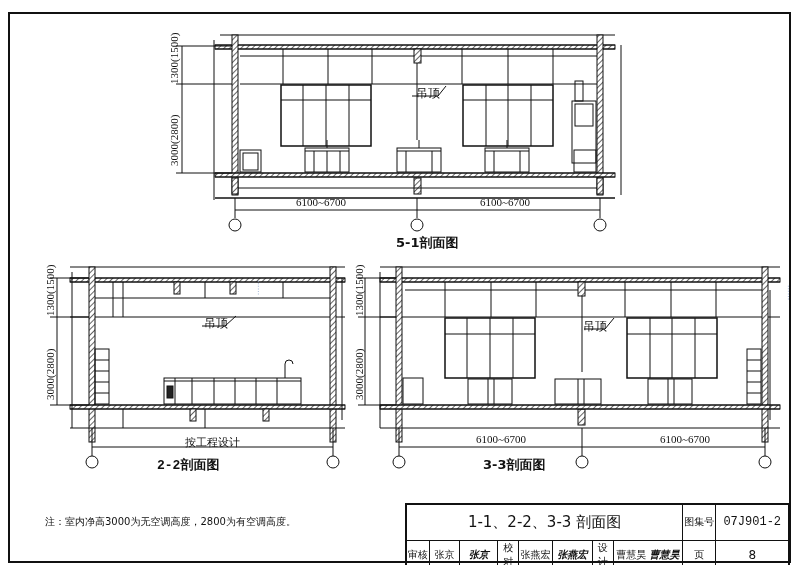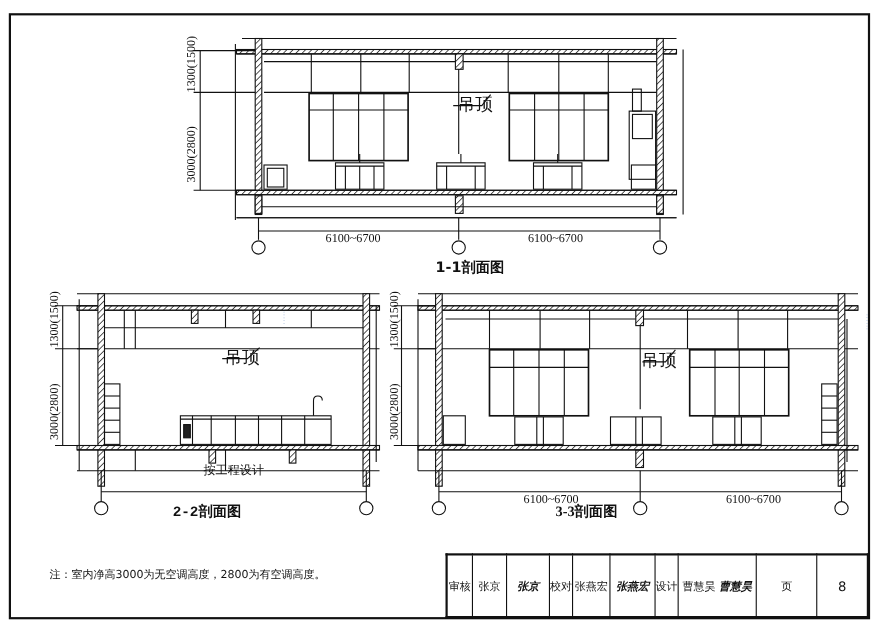--- a/index.html
+++ b/index.html
@@ -1,22 +1,22 @@
 <!DOCTYPE html>
 <html><head>
 <meta charset="utf-8">
 <style>
   html,body{margin:0;padding:0;background:#fff;}
   body{width:800px;height:565px;position:relative;overflow:hidden;font-family:"DejaVu Sans","Liberation Sans",sans-serif;color:#111;}
   svg{position:absolute;left:0;top:0;}
   .lbl{position:absolute;white-space:nowrap;color:#111;}
   .vert{position:absolute;transform:rotate(-90deg);transform-origin:left top;white-space:nowrap;font-family:"Liberation Serif","DejaVu Serif",serif;font-size:11px;}
-  .dim{font-family:"Liberation Serif","DejaVu Serif",serif;font-size:11px;margin-top:15px;}
+  .dim{font-family:"Liberation Serif","DejaVu Serif",serif;font-size:11px;}
   .title{font-size:13px;font-weight:bold;}
-  .small{font-size:16px;}
+  .small{font-size:12px;}
   .tb{position:absolute;border-collapse:collapse;}
   .tb td{border:1px solid #111;text-align:center;font-size:10px;padding:0;}
   .wm{position:absolute;color:#9db3d6;font-size:8px;transform:rotate(90deg);transform-origin:left top;white-space:nowrap;opacity:.8;}
 </style>
 </head>
 <body>
 
 <svg width="800" height="565" viewBox="0 0 800 565">
   <defs>
     <pattern id="hatch" width="4" height="4" patternUnits="userSpaceOnUse" patternTransform="rotate(45)">
@@ -243,42 +243,47 @@
     <circle cx="582" cy="462" r="6"></circle>
     <circle cx="765" cy="462" r="6"></circle>
   </g>
 </svg>
 
 <div class="vert" style="left:168px;top:84px;">1300(1500)</div>
 <div class="vert" style="left:168px;top:166px;">3000(2800)</div>
 <div class="lbl dim" style="left:296px;top:196px;">6100~6700</div>
 <div class="lbl dim" style="left:480px;top:196px;">6100~6700</div>
 <div class="lbl small" style="left:416px;top:85px;">吊顶</div>
-<div class="lbl title" style="left:396px;top:234px;">1-1剖面图</div>
+<div class="lbl title" style="left:396px;top:234px;">5-1剖面图</div>
 
 <div class="vert" style="left:44px;top:316px;">1300(1500)</div>
 <div class="vert" style="left:44px;top:400px;">3000(2800)</div>
 <div class="lbl small" style="left:204px;top:315px;">吊顶</div>
-<div class="lbl" style="left:185px;top:420px;font-size:11px;">按工程设计</div>
+<div class="lbl" style="left:185px;top:435px;font-size:11px;">按工程设计</div>
 <div class="lbl title" style="left:157px;top:456px;font-family:Liberation Mono, monospace;">2-2剖面图</div>
 
 <div class="vert" style="left:353px;top:316px;">1300(1500)</div>
 <div class="vert" style="left:353px;top:400px;">3000(2800)</div>
 <div class="lbl small" style="left:583px;top:318px;">吊顶</div>
 <div class="lbl dim" style="left:476px;top:433px;">6100~6700</div>
 <div class="lbl dim" style="left:660px;top:433px;">6100~6700</div>
-<div class="lbl title" style="left:505px;top:456px;font-family:Liberation Serif, serif;">3-3剖面图</div>
+<div class="lbl title" style="left:483px;top:456px;">3-3剖面图</div>
 
 <div class="wm" style="left:262px;top:280px;">······</div>
 <div class="wm" style="left:792px;top:285px;">······</div>
 
 <div class="lbl" style="left:45px;top:515px;font-size:10px;">注：室内净高3000为无空调高度，2800为有空调高度。</div>
 
 <table class="tb" style="left:405px;top:503px;width:385px;height:59px;border:2px solid #111;">
   <tbody>
+      <tr style="height:36px;">
+    <td colspan="8" style="font-size:15px;">1-1、2-2、3-3 剖面图</td>
+    <td style="width:33px;">图集号</td>
+    <td style="width:72px;font-family:'Liberation Mono','DejaVu Sans Mono',monospace;font-size:12px;">07J901-2</td>
+  </tr>
   <tr style="height:21px;">
     <td style="width:22px;">审核</td>
     <td style="width:30px;">张京</td>
     <td style="width:38px;font-weight:bold;font-style:italic;">张京</td>
     <td style="width:20px;">校对</td>
     <td style="width:33px;">张燕宏</td>
     <td style="width:40px;font-weight:bold;font-style:italic;">张燕宏</td>
     <td style="width:20px;">设计</td>
     <td style="width:70px;"><span>曹慧昊</span> <b style="font-style:italic;">曹慧昊</b></td>
     <td>页</td>

